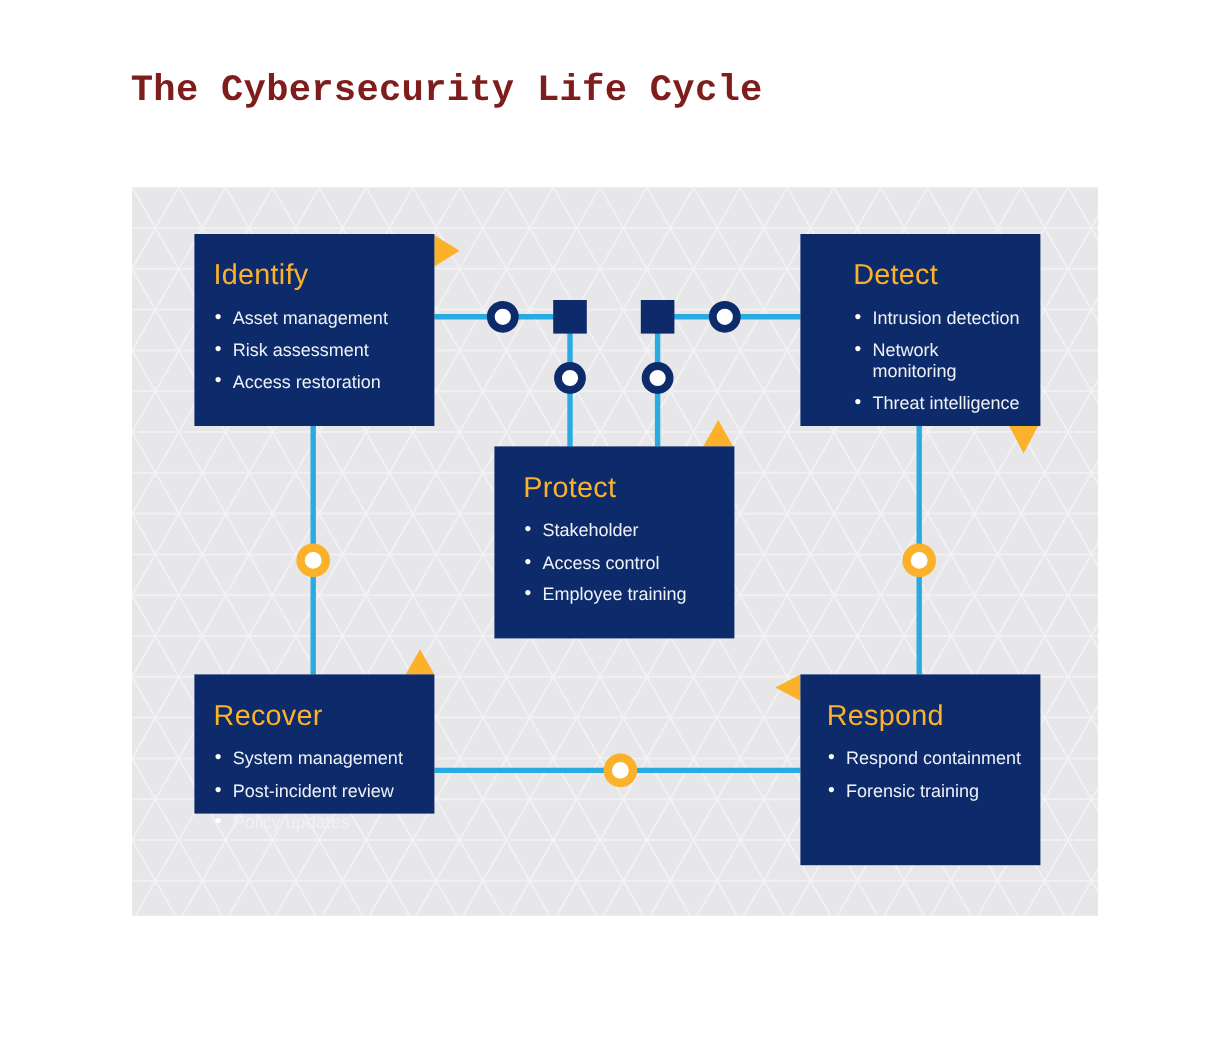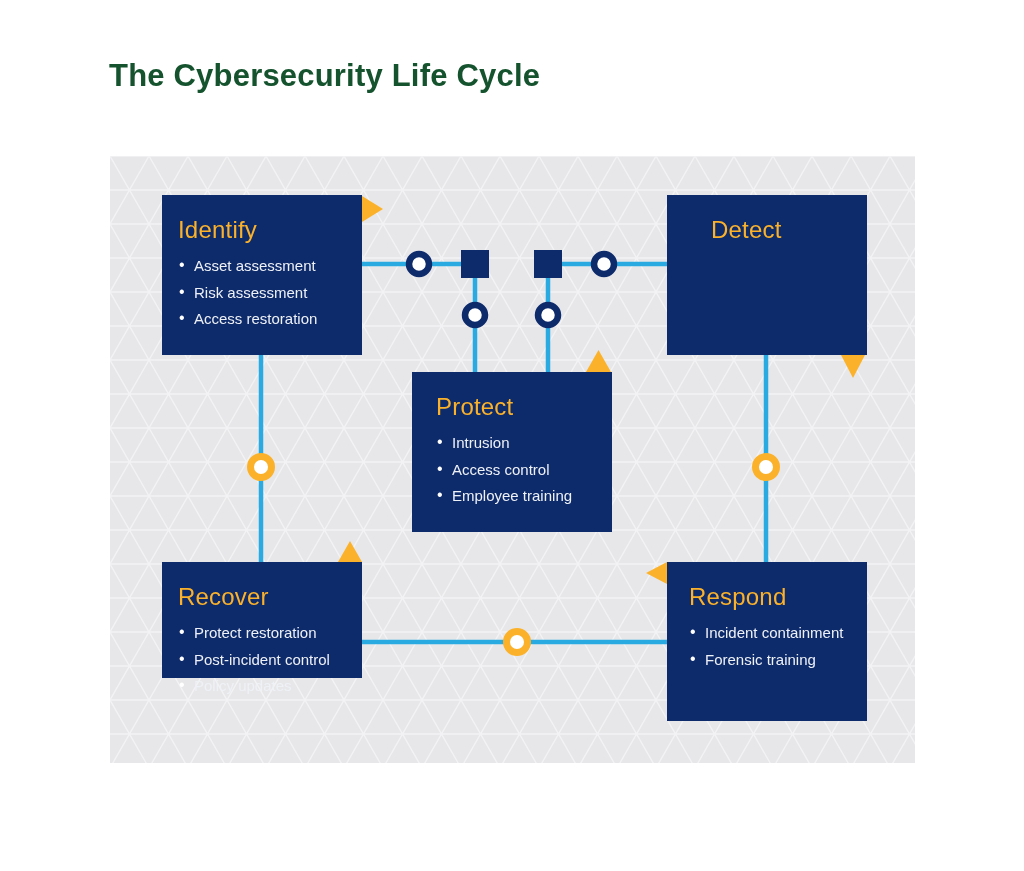--- a/index.html
+++ b/index.html
@@ -9,21 +9,22 @@
     font-family: "Liberation Sans", "DejaVu Sans", sans-serif;
     position: relative;
     overflow: hidden;
   }
   .page-title {
     position: absolute;
     left: 109px; top: 58px;
     font-size: 31px;
     font-weight: 600;
     letter-spacing: 0.2px;
-    color: #14532d;
+    color: #7f1d1d;
+    font-family: Liberation Mono, monospace;
   }
   .panel {
     position: absolute;
     left: 110px; top: 156px;
     width: 805px; height: 607px;
     background: #e7e7e9;
   }
   .panel > svg.bgpattern {
     position: absolute; inset: 0;
     width: 100%; height: 100%;
@@ -113,49 +114,54 @@
     <polygon points="252,40 252,66 273,53" fill="#fbb22a"></polygon>
     <polygon points="731,199 755,199 743,222" fill="#fbb22a"></polygon>
     <polygon points="476,216 501,216 488.5,194" fill="#fbb22a"></polygon>
     <polygon points="228,406 252,406 240,385" fill="#fbb22a"></polygon>
     <polygon points="557,406 557,428 536,417" fill="#fbb22a"></polygon>
   </svg>
 
   <div class="stage-box box-identify">
     <h2>Identify</h2>
     <ul>
-      <li>Asset assessment</li>
+      <li>Asset management</li>
       <li>Risk assessment</li>
       <li>Access restoration</li>
     </ul>
   </div>
 
   <div class="stage-box box-detect">
     <h2>Detect</h2>
+    <ul>
+      <li>Intrusion detection</li>
+      <li>Network monitoring</li>
+      <li>Threat intelligence</li>
+    </ul>
   </div>
 
   <div class="stage-box box-protect">
     <h2>Protect</h2>
     <ul>
-      <li>Intrusion</li>
+      <li>Stakeholder</li>
       <li>Access control</li>
       <li>Employee training</li>
     </ul>
   </div>
 
   <div class="stage-box box-recover">
     <h2>Recover</h2>
     <ul>
-      <li>Protect restoration</li>
-      <li>Post-incident control</li>
+      <li>System management</li>
+      <li>Post-incident review</li>
       <li>Policy updates</li>
     </ul>
   </div>
 
   <div class="stage-box box-respond">
     <h2>Respond</h2>
     <ul>
-      <li>Incident containment</li>
+      <li>Respond containment</li>
       <li>Forensic training</li>
     </ul>
   </div>
 
 </div>
 
 </body></html>

